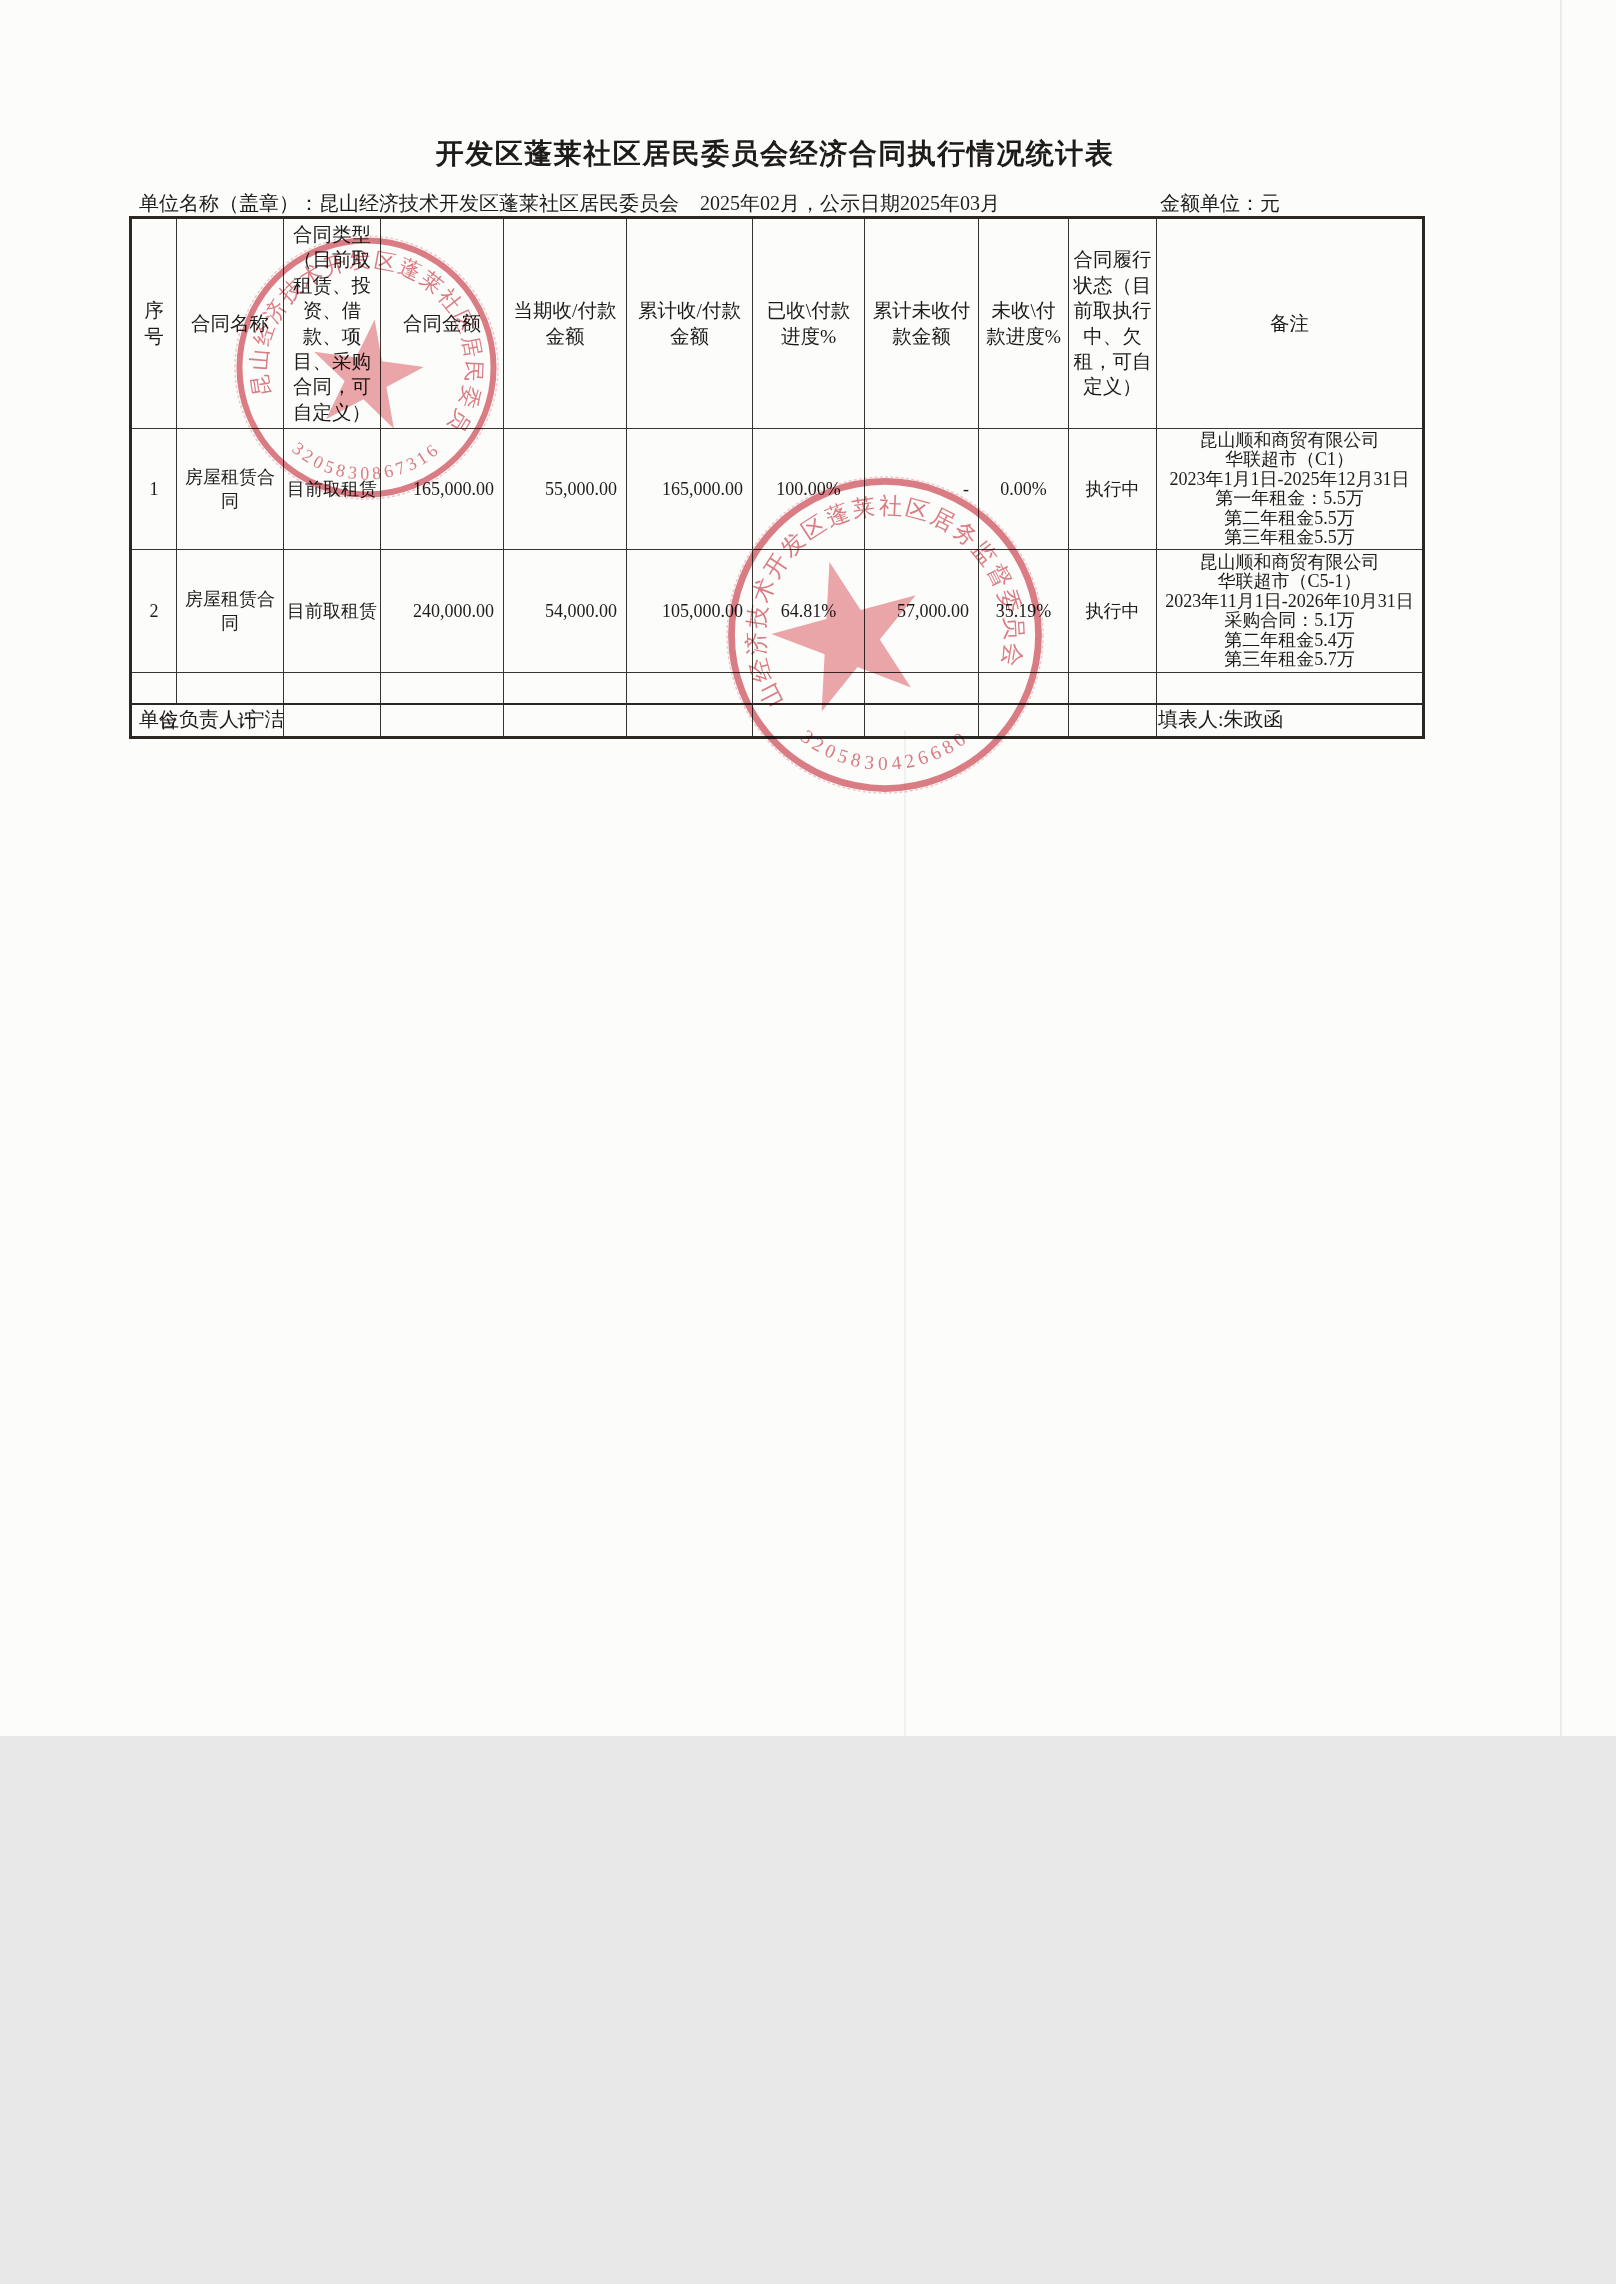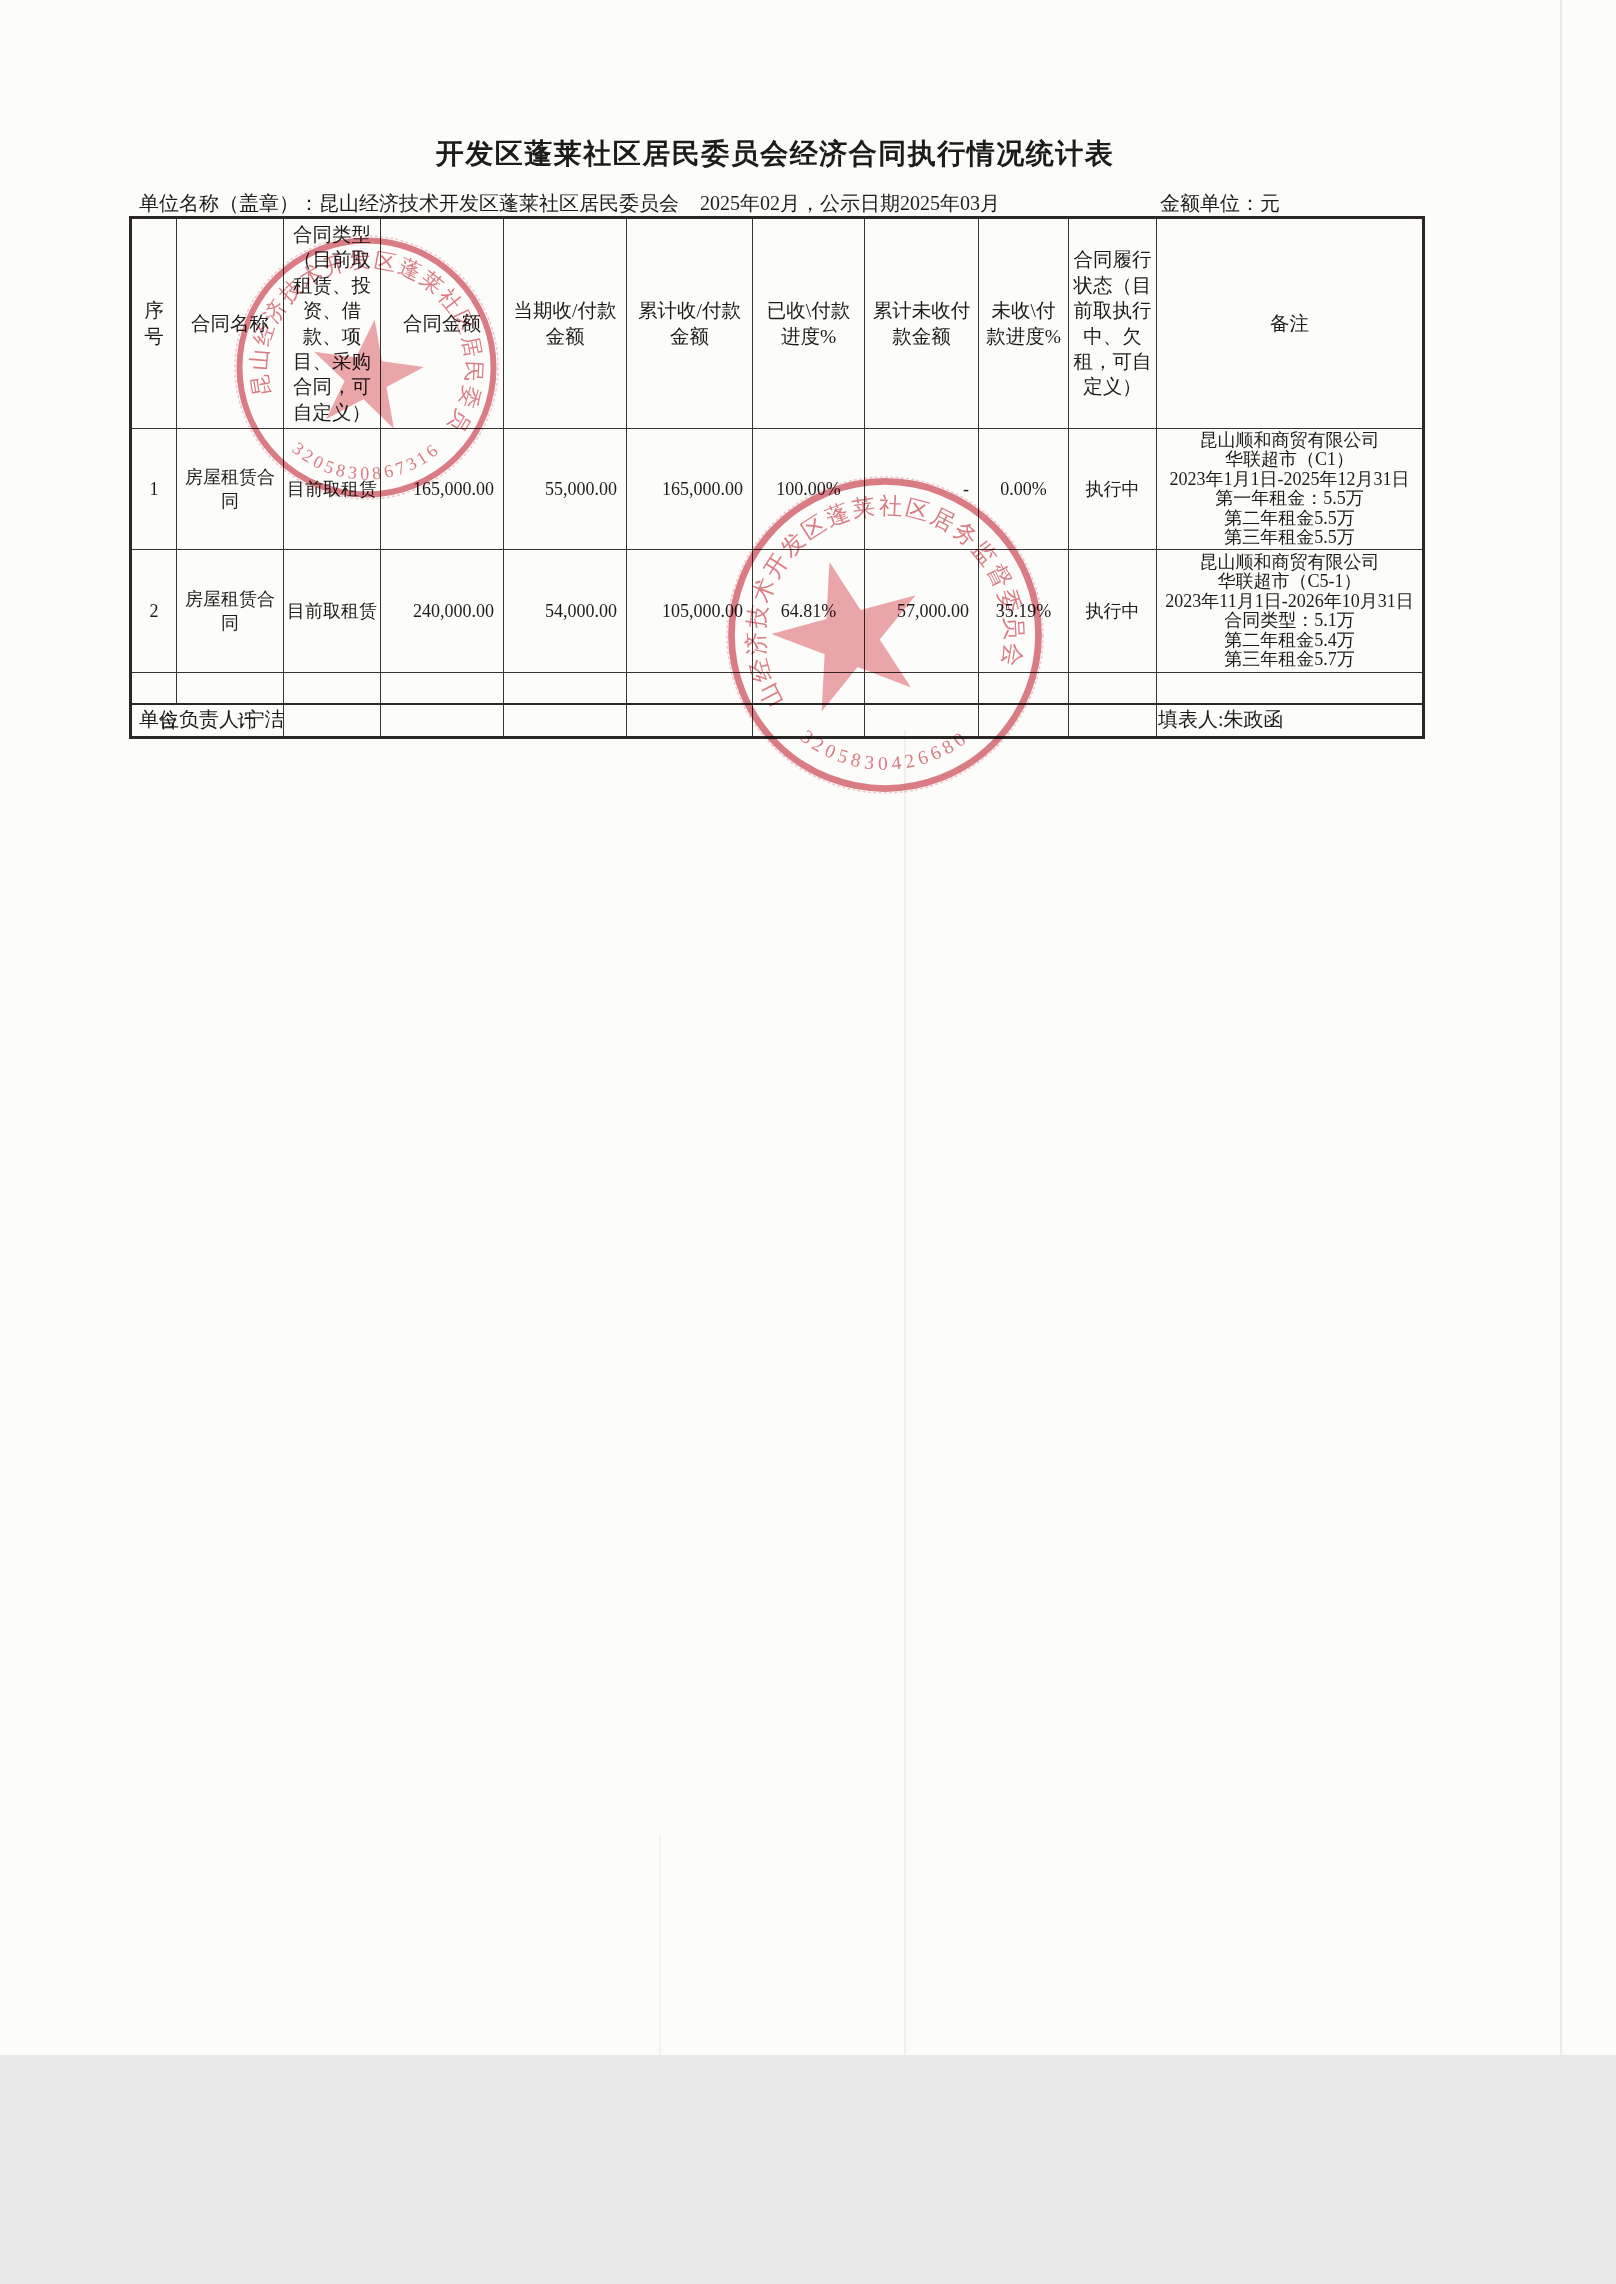--- a/index.html
+++ b/index.html
@@ -1,18 +1,18 @@
 <!DOCTYPE html>
 <html style="font-size:12px"><head>
 <meta charset="utf-8">
 <style>
   html,body{margin:0;padding:0;background:#e8e8e8;}
   .page{
     position:relative;
-    width:1616px;height:2055px;
+    width:1616px;height:1736px;
     background:#fcfcfa;
     overflow:hidden;
     font-family:"Liberation Serif","DejaVu Serif",serif;
     color:#1e1c1a;
   }
   
   .scan-line{position:absolute;background:#edebe7;}
   .scan-line.l1{left:1560px;top:0;width:2.2px;height:2284px;}
   .scan-line.l2{left:904px;top:730px;width:1.5px;height:1554px;background:#f2f0ec;}
   .scan-line.l3{left:659px;top:1834px;width:1.5px;height:451px;background:#f4f2ef;}
@@ -137,21 +137,21 @@
       <td class="num">54,000.00</td>
       <td class="num">105,000.00</td>
       <td>64.81%</td>
       <td class="num">57,000.00</td>
       <td>35.19%</td>
       <td>执行中</td>
       <td>
         <div class="remark">昆山顺和商贸有限公司</div>
         <div class="remark">华联超市（C5-1）</div>
         <div class="remark">2023年11月1日-2026年10月31日</div>
-        <div class="remark">合同类型：5.1万</div>
+        <div class="remark">采购合同：5.1万</div>
         <div class="remark">第二年租金5.4万</div>
         <div class="remark">第三年租金5.7万</div>
       </td>
     </tr>
 
     <tr class="empty-row">
       <td></td>
           <td></td>
       <td></td>
           <td></td>

